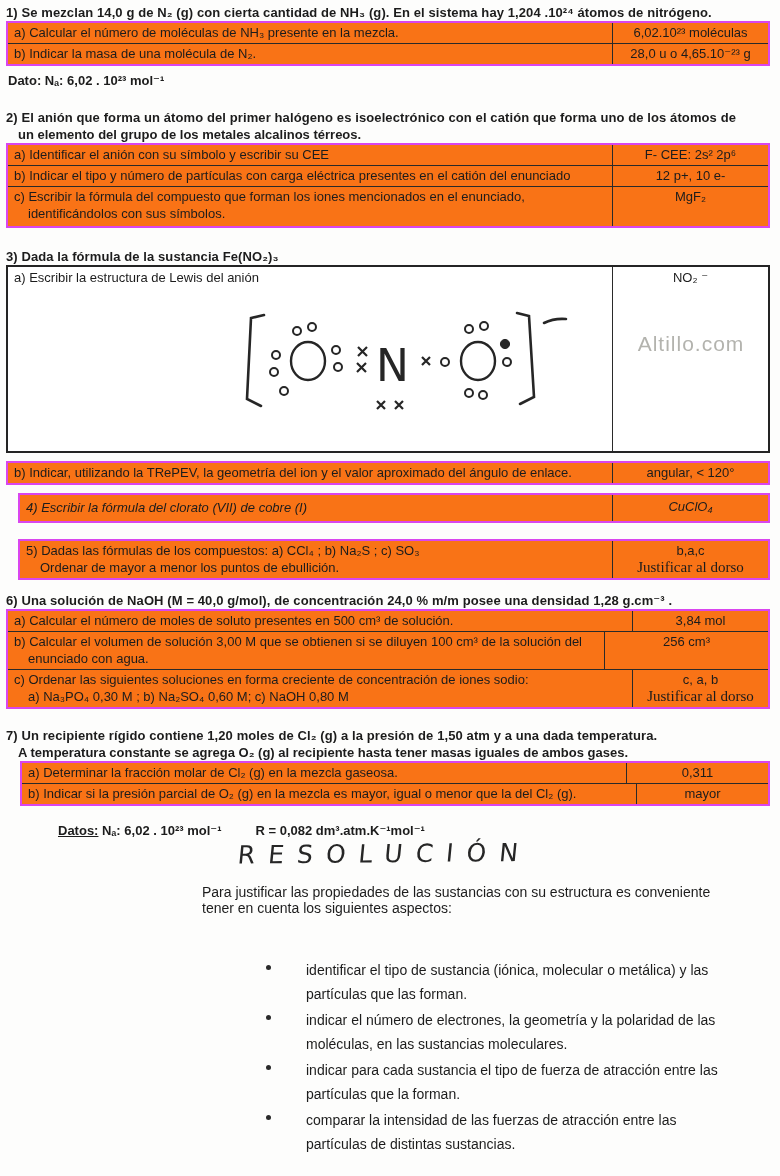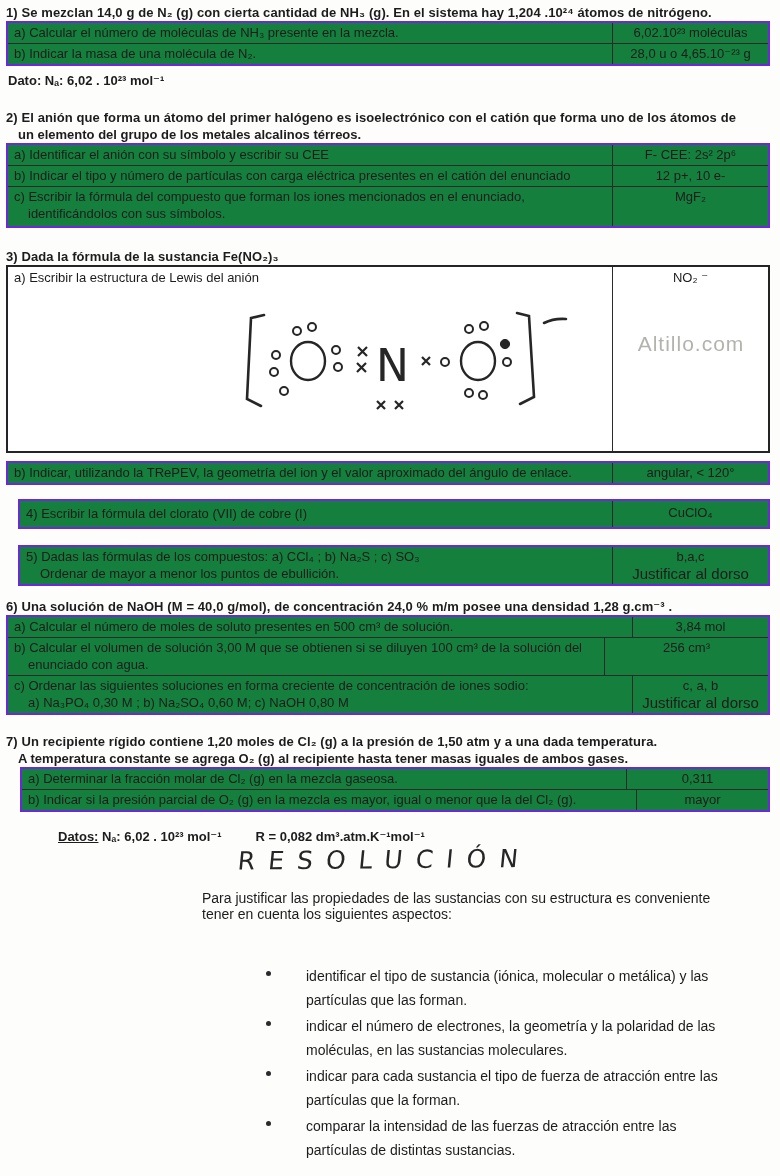--- a/index.html
+++ b/index.html
@@ -5,30 +5,30 @@
   * { margin:0; padding:0; box-sizing:border-box; }
   body { background:#ffffff; font-family:"Liberation Sans","DejaVu Sans",sans-serif; color:#1c1c1c; }
   .page {
     position:relative; width:780px; height:1176px; background:#fdfdfc;
     overflow:hidden; font-size:13px; line-height:17px;
   }
   .inner { padding:4px 10px 0 6px; }
   .qtitle { font-weight:bold; font-size:13px; letter-spacing:0.1px; }
   .qtitle-line2 { font-weight:bold; padding-left:12px; }
 
-  .qtable { border:2px solid #6d28d9; background:#15803d; }
+  .qtable { border:2px solid #d946ef; background:#f97316; }
   .trow { display:flex; align-items:stretch; border-top:1.5px solid #2a2a2a; }
   .trow:first-child { border-top:none; }
   .qcell { flex:1; padding:1px 4px 2px 6px; }
   .acell {
     width:156px; flex:none; border-left:1.5px solid #2a2a2a;
     text-align:center; padding:1px 4px 2px 4px;
   }
   .indent { padding-left:14px; }
-  .serif { font-family:Liberation Sans, sans-serif; font-size:15px; }
+  .serif { font-family:Liberation Serif, serif; font-size:15px; }
 
   .dato-line { margin:6px 0 0 2px; font-weight:bold; }
 
   .q3-box { border:2px solid #242424; display:flex; height:188px; background:#fff; }
   .q3-left { flex:1; padding:2px 4px 2px 6px; position:relative; }
   .q3-right { width:156px; flex:none; border-left:1.5px solid #2a2a2a; text-align:center; position:relative; }
   .lewis-wrap { position:absolute; left:218px; top:38px; }
   .watermark {
     position:absolute; left:10px; top:68px; width:136px;
     color:#b3b3ae; font-size:21px; letter-spacing:1px; text-align:center;
@@ -49,21 +49,21 @@
   }
 
   .datos-row { display:flex; gap:34px; margin:16px 0 0 4px; font-weight:bold; }
   .datos-label { text-decoration:underline;padding-left:48px; }
 
   svg.lewis { display:block; }
   svg.lewis path, svg.lewis ellipse, svg.lewis circle, svg.lewis line { stroke:#262626; fill:none; }
   svg.lewis .fill { fill:#262626; }
   svg.lewis text { fill:#262626; stroke:none; font-family:"DejaVu Sans",sans-serif; }
 
-  .mt14 { margin-top:14px; } .mt16 { margin-top:16px; } .mt18 { margin-top:18px; }
+  .mt14 { margin-top:8px;font-style:italic; } .mt16 { margin-top:16px; } .mt18 { margin-top:18px; }
   .mt8 { margin-top:8px; } .mt12 { margin-top:12px; } .mt20 { margin-top:20px; }
   .tbl-indent { margin-left:12px; }
 </style>
 </head>
 <body>
 
 <div class="page">
   <div class="inner">
 
     <div>

